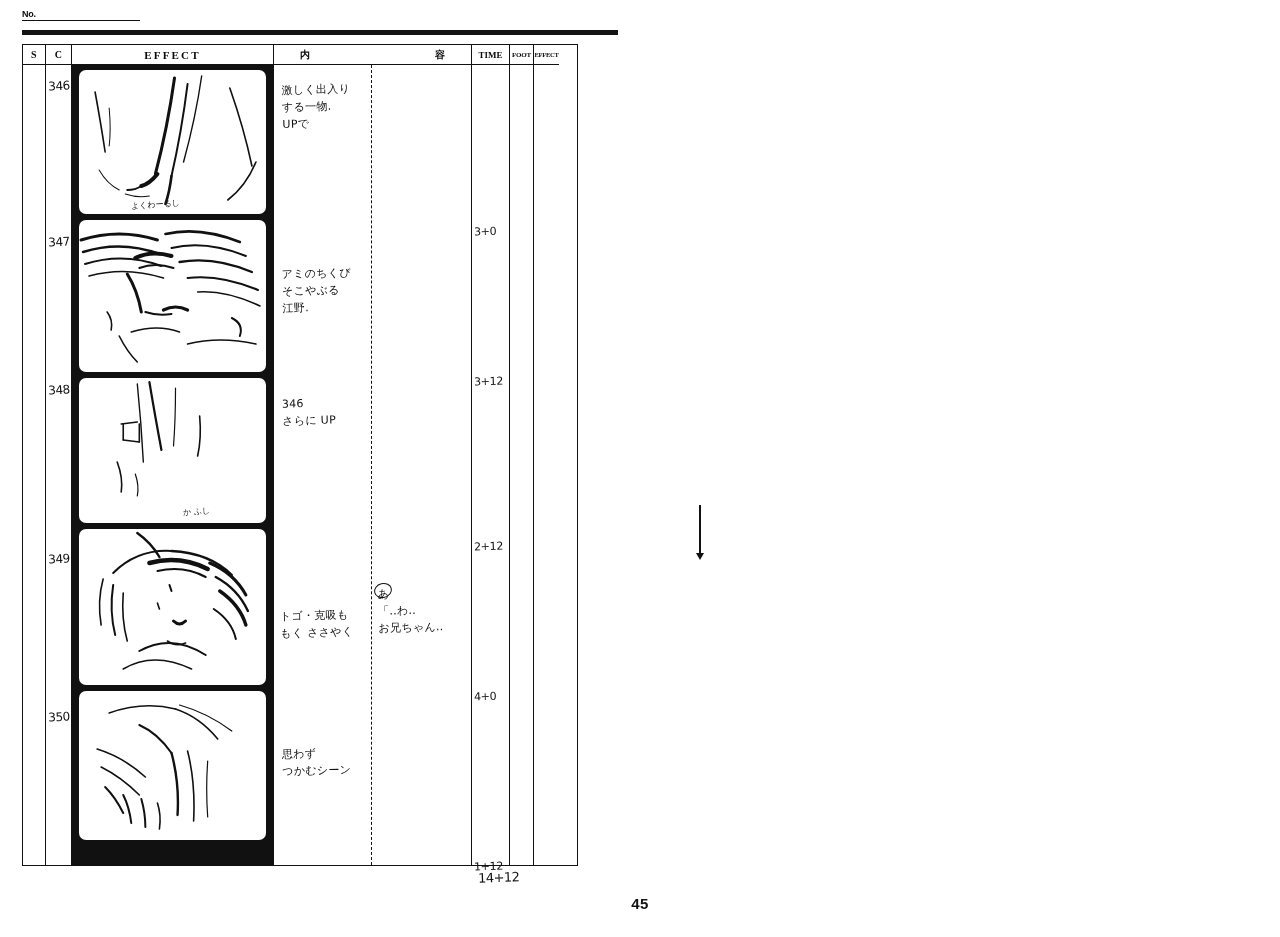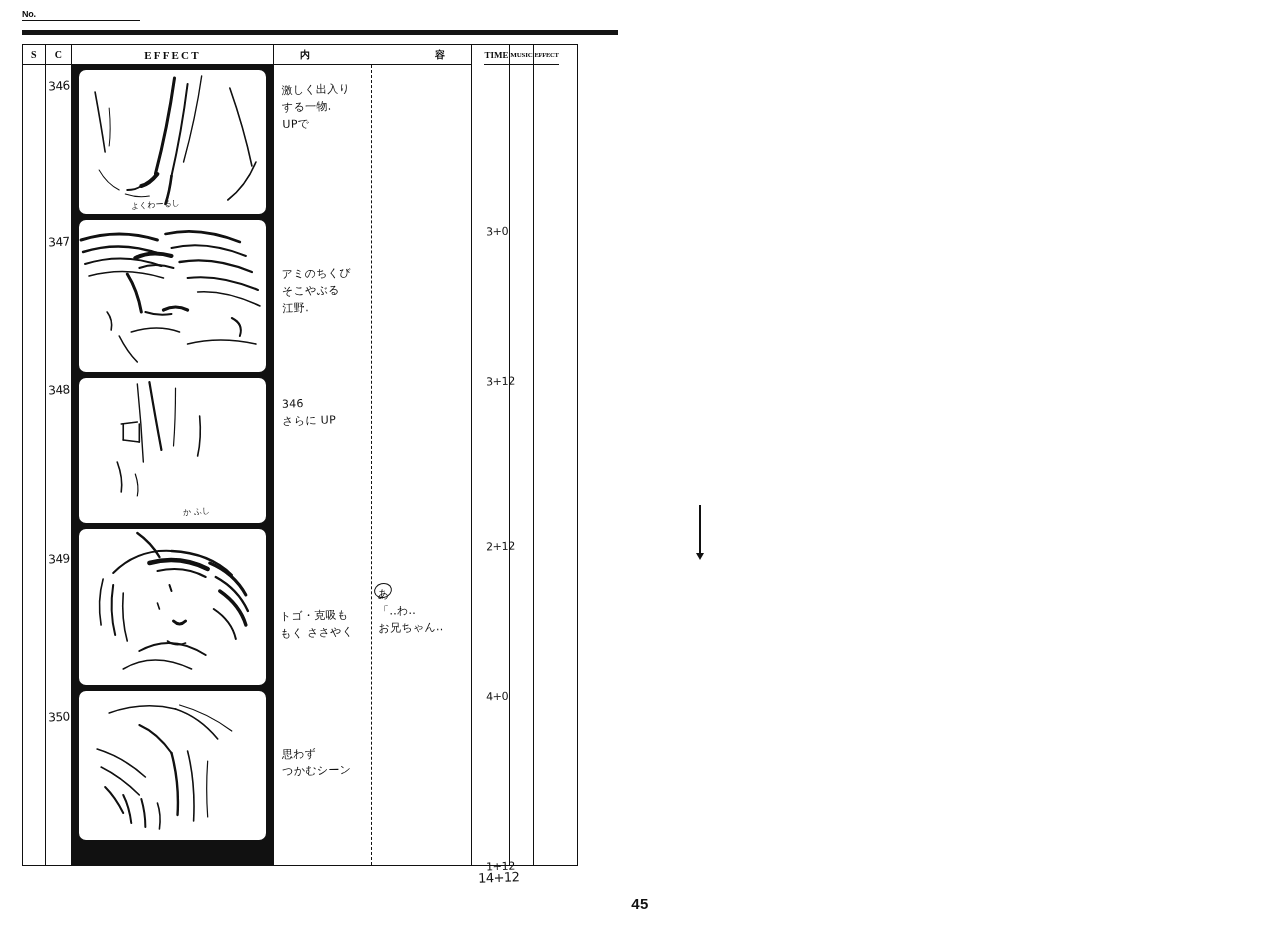--- a/index.html
+++ b/index.html
@@ -79,21 +79,21 @@
     position: relative;
     display: flex;
     flex-direction: column;
   }
   .col + .col { border-left: 1.3px solid #111; }
 
   .col-s      { width: 22px; }
   .col-c      { width: 26px; }
   .col-pic    { width: 202px; border-left: 2.4px solid #111; }
   .col-naiyou { width: 198px; border-left: 2.4px solid #111; }
-  .col-time   { width: 38px; border-left: 2.4px solid #111; padding-left: 12px; }
+  .col-time   { width: 38px; border-left: 2.4px solid #111; }
   .col-foot   { width: 24px; }
   .col-music  { width: 24px; }
   .col-effect { width: 26px; }
 
   .col-head {
     height: 19px;
     border-bottom: 1.3px solid #111;
     display: flex;
     align-items: center;
     justify-content: center;
@@ -426,21 +426,21 @@
           <div class="time-val" style="top:160px">3+0</div>
           <div class="time-val" style="top:310px">3+12</div>
           <div class="time-val" style="top:475px">2+12</div>
           <div class="time-val" style="top:625px">4+0</div>
           <div class="time-val" style="top:795px">1+12</div>
         </div>
       </div>
 
 
       <div class="col col-music">
-        <div class="col-head">MUSIC</div>
+        <div class="col-head">FOOT</div>
         <div class="col-body"></div>
       </div>
 
       <div class="col col-effect">
         <div class="col-head">EFFECT</div>
         <div class="col-body"></div>
       </div>
 
     </div>
 

